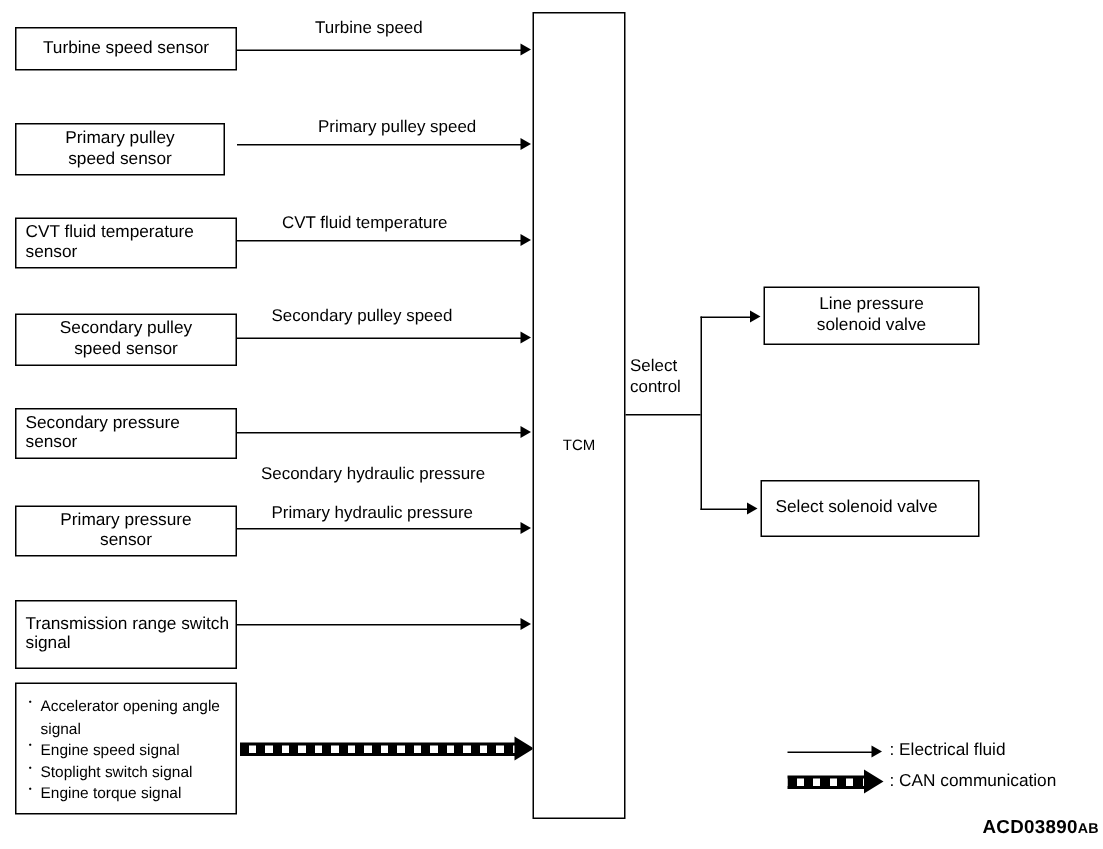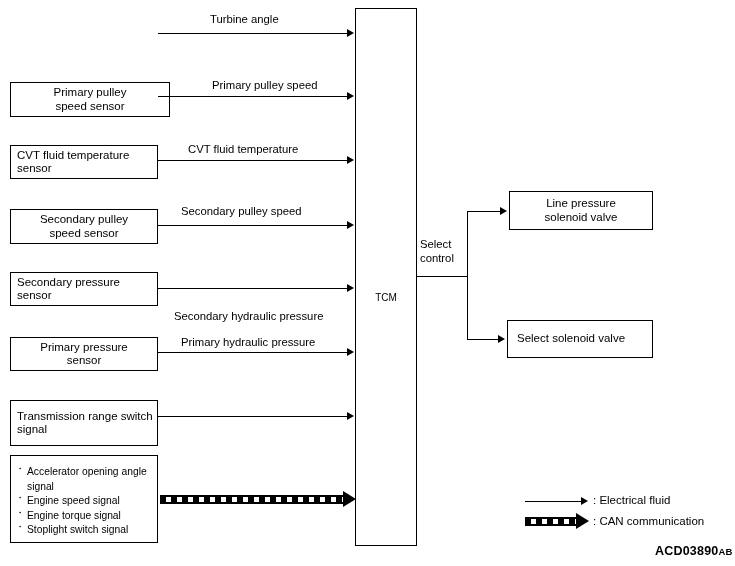--- a/index.html
+++ b/index.html
@@ -131,22 +131,25 @@
     letter-spacing:0.2px;
     white-space:nowrap;
   }
   .code .suffix{font-size:9.5px;}
 </style>
 </head>
 <body>
 
 <div id="canvas">
 
-
-  <div class="box center" style="left:10px;top:82px;width:160px;height:35px;">
+  <div class="box center" style="left:10px;top:18px;width:148px;height:29px;">
+    <span class="txt">Turbine speed sensor</span>
+  </div>
+
+  <div class="box center" style="left:10px;top:82px;width:140px;height:35px;">
     <span class="txt">Primary pulley
 speed sensor</span>
   </div>
 
   <div class="box leftal" style="left:10px;top:145px;width:148px;height:34px;">
     <span class="txt">CVT fluid temperature
 sensor</span>
   </div>
 
   <div class="box center" style="left:10px;top:209px;width:148px;height:35px;">
@@ -167,28 +170,28 @@
   <div class="box leftal" style="left:10px;top:400px;width:148px;height:46px;">
     <span class="txt">Transmission range switch
 signal</span>
   </div>
 
   <div class="bulletbox" style="left:10px;top:455px;width:148px;height:88px;">
     <ul>
       <li>Accelerator opening angle
  signal</li>
       <li>Engine speed signal</li>
+      <li>Stoplight switch signal</li>
       <li>Engine torque signal</li>
-      <li>Stoplight switch signal</li>
     </ul>
   </div>
 
   <div class="hline" style="left:158px;top:33px;width:192px;"></div>
   <div class="arrowhead" style="left:347px;top:29px;"></div>
-  <div class="sig-label" style="left:210px;top:13px;">Turbine angle</div>
+  <div class="sig-label" style="left:210px;top:13px;">Turbine speed</div>
 
   <div class="hline" style="left:158px;top:96px;width:192px;"></div>
   <div class="arrowhead" style="left:347px;top:92px;"></div>
   <div class="sig-label" style="left:188px;top:79px;margin-left:24px;">Primary pulley speed</div>
 
   <div class="hline" style="left:158px;top:160px;width:192px;"></div>
   <div class="arrowhead" style="left:347px;top:156px;"></div>
   <div class="sig-label" style="left:188px;top:143px;">CVT fluid temperature</div>
 
   <div class="hline" style="left:158px;top:225px;width:192px;"></div>

